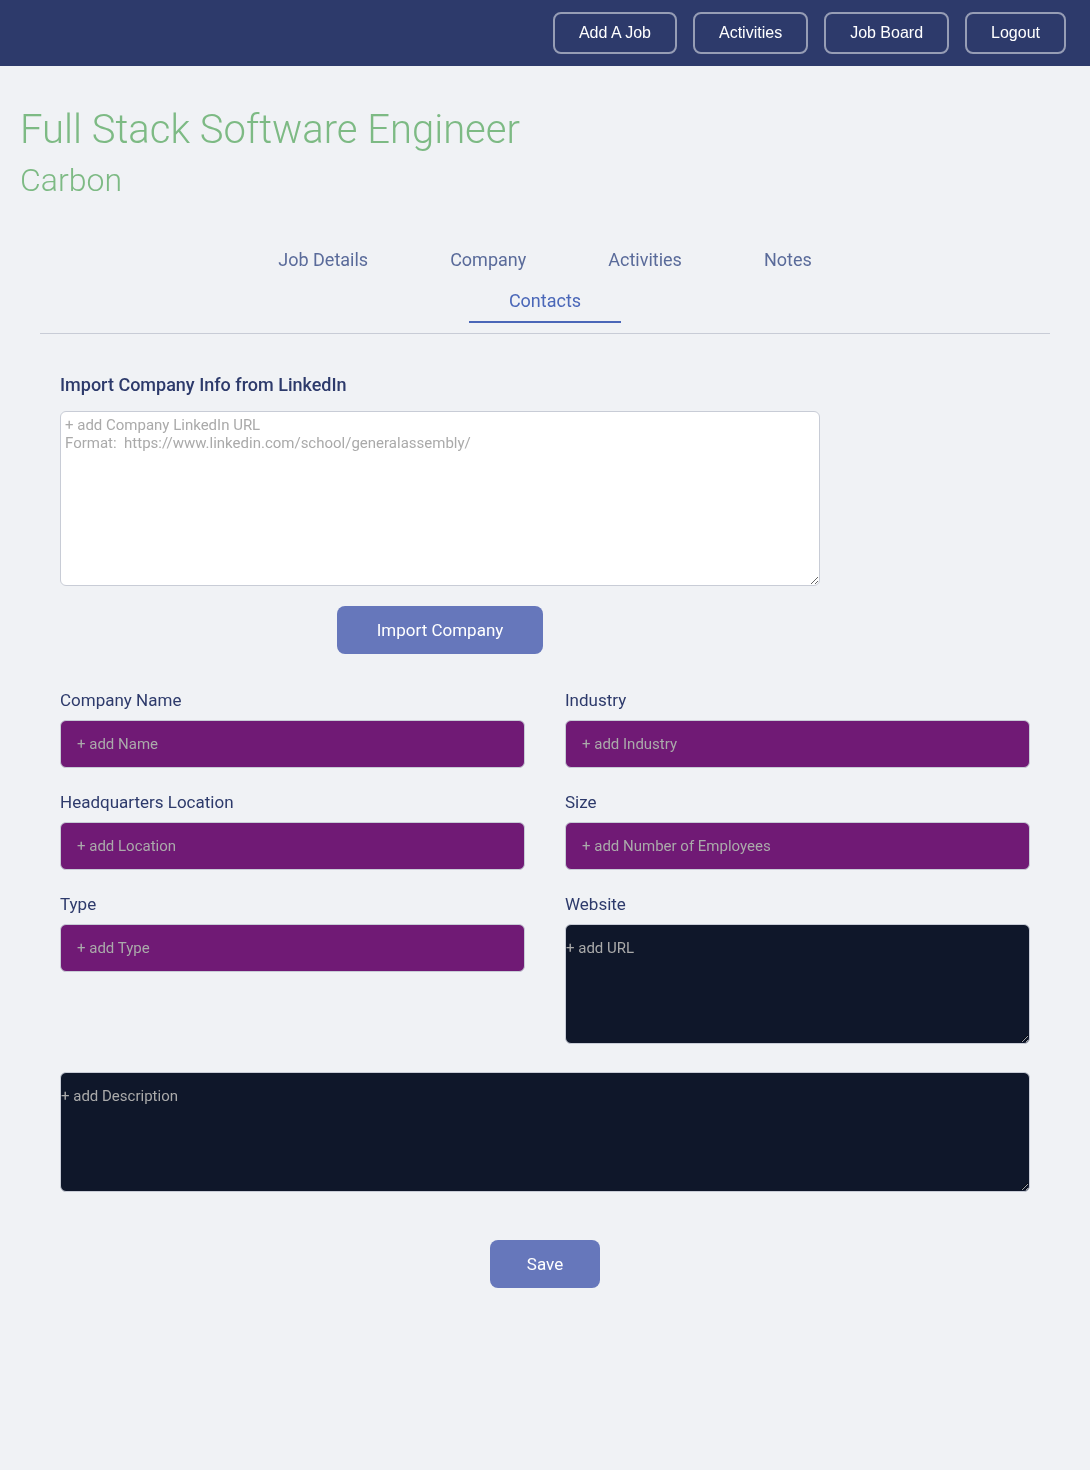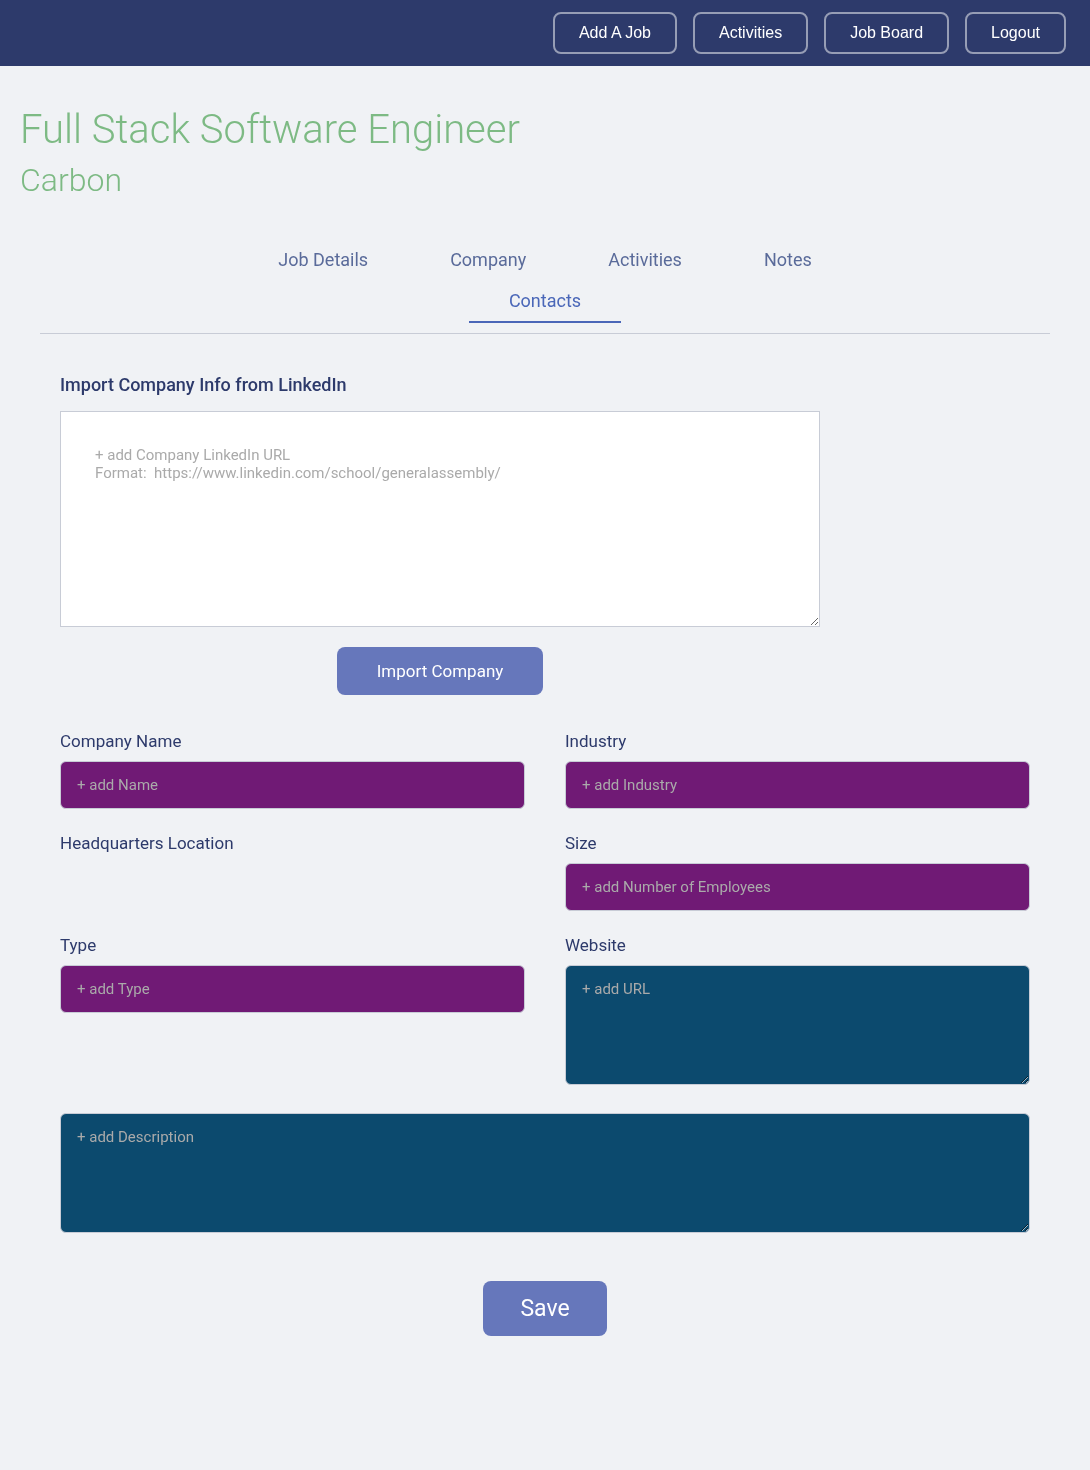--- a/index.html
+++ b/index.html
@@ -123,24 +123,24 @@
     .section-label {
       font-size: 18px;
       color: #2d3a6b;
       font-weight: 500;
       margin-bottom: 16px;
     }
 
     .linkedin-textarea {
       width: 100%;
       max-width: 760px;
-      height: 216px;
+      height: 175px;
       border: 1px solid #c8ccd6;
-      border-radius: 0;
-      padding: 34px;
+      border-radius: 6px;
+      padding: 4px;
       font-size: 15px;
       color: #999;
       background: white;
       resize: vertical;
       font-family: inherit;
       display: block;
     }
 
     .linkedin-textarea::placeholder {
       color: #aaa;
@@ -199,24 +199,24 @@
     }
 
     .form-input::placeholder {
       color: #aaa;
     }
 
     .form-textarea {
       width: 100%;
       border: 1px solid #c8ccd6;
       border-radius: 6px;
-      padding: 14px 16px;
+      padding: 14px 0;
       font-size: 15px;
       color: #aaa;
-      background: #0c4a6e;
+      background: #0f172a;
       font-family: inherit;
       height: 120px;
       resize: vertical;
     }
 
     .form-textarea::placeholder {
       color: #aaa;
     }
 
     .save-row {
@@ -224,21 +224,21 @@
       justify-content: center;
       margin-top: 20px;
     }
 
     .save-btn {
       background-color: #6677bb;
       color: white;
       border: none;
       border-radius: 8px;
       padding: 14px 37px;
-      font-size: 23px;
+      font-size: 17px;
       cursor: pointer;
       font-family: inherit;
       text-align: right;
     }
   </style>
 </head>
 <body>
 
 <header class="header">
   <div class="nav-buttons">
@@ -284,20 +284,21 @@
       <input type="text" class="form-input" placeholder="+ add Name" style="">
     </div>
 
     <div class="form-group">
       <label>Industry</label>
       <input type="text" class="form-input" placeholder="+ add Industry" style="">
     </div>
 
     <div class="form-group">
       <label>Headquarters Location</label>
+      <input type="text" class="form-input" placeholder="+ add Location" style="">
     </div>
 
     <div class="form-group">
       <label>Size</label>
       <input type="text" class="form-input" placeholder="+ add Number of Employees" style="">
     </div>
 
     <div class="form-group">
       <label>Type</label>
       <input type="text" class="form-input" placeholder="+ add Type" style="">

